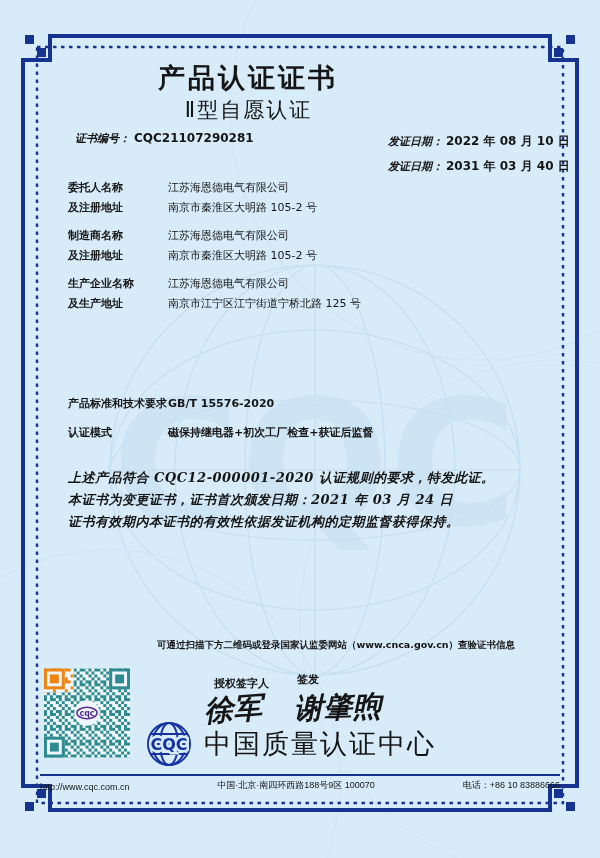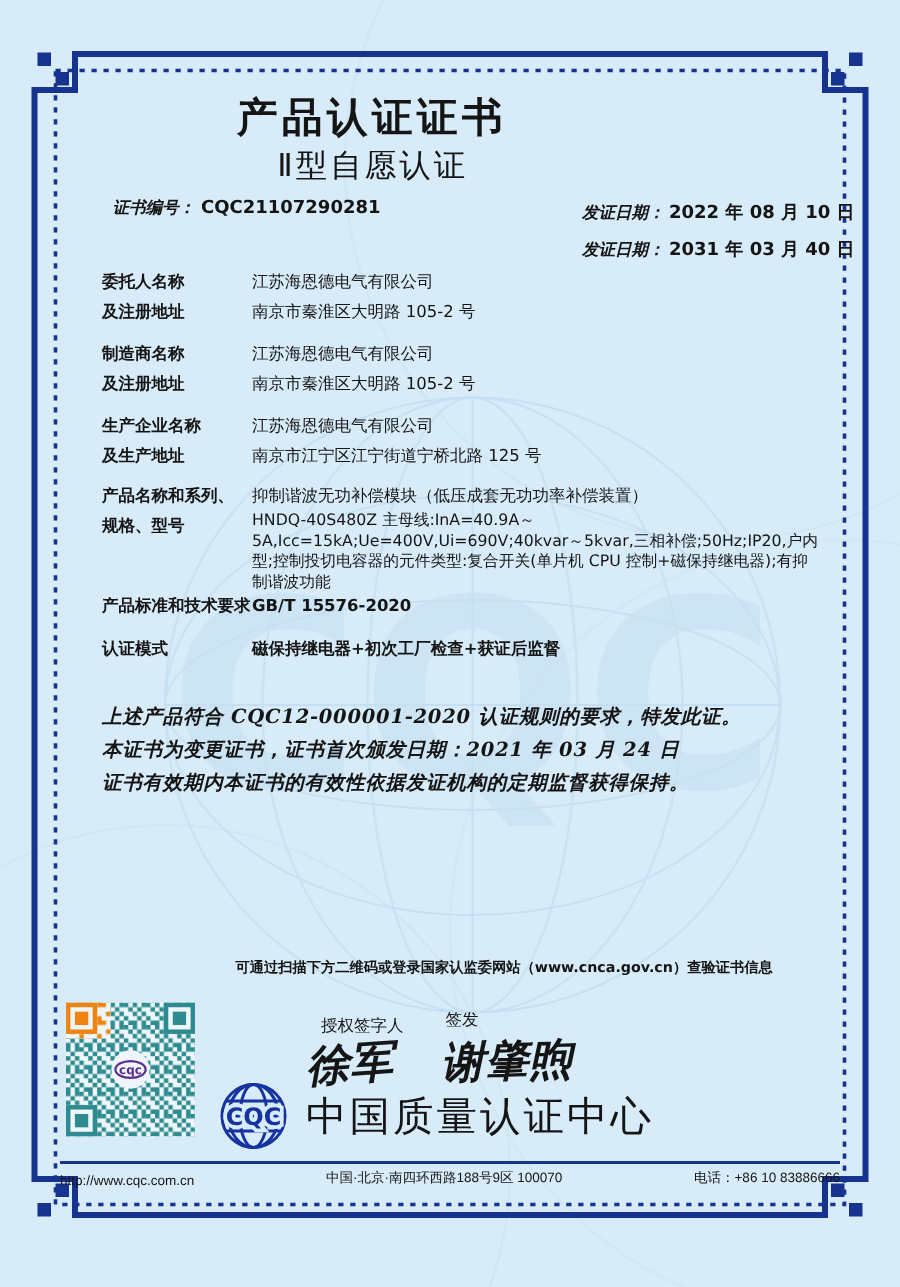--- a/index.html
+++ b/index.html
@@ -14,21 +14,21 @@
   .certno-row .val{font-size:12px;font-weight:bold;margin-left:4px;}
   .dates{position:absolute;left:388px;top:129px;font-size:11px;line-height:24px;z-index:3;}
   .dates .val{font-size:12px;font-weight:bold;margin-left:3px;}
   .frow{position:absolute;left:68px;width:478px;display:flex;z-index:3;font-size:11px;line-height:20px;}
   .flabels{width:100px;font-weight:bold;flex:0 0 100px;}
   .fvals{flex:1;font-weight:500;}
   .spec{font-size:10.5px;line-height:13.5px;font-weight:500;}
   .note{position:absolute;left:68px;font-size:13px;letter-spacing:0.5px;z-index:3;margin-top:16px;}
   .verify{position:absolute;left:157px;top:639px;font-size:9.5px;font-weight:bold;z-index:3;}
   .qr{position:absolute;left:44px;top:668px;z-index:3;}
-  .signlabel{position:absolute;font-size:11px;font-weight:normal;z-index:3;}
+  .signlabel{position:absolute;font-size:11px;font-weight:bold;z-index:3;}
   .signature{position:absolute;font-size:29px;font-family:"DejaVu Serif",serif;font-style:italic;font-weight:bold;z-index:3;white-space:nowrap;}
   .orgrow{position:absolute;left:140px;top:720px;display:flex;align-items:center;z-index:3;}
   .orgname{font-size:27px;font-weight:500;letter-spacing:2px;margin-left:6px;}
   .fdivider{position:absolute;left:40px;top:774px;width:520px;height:2px;background:#16338f;z-index:3;}
   .footer{position:absolute;left:40px;top:779px;width:520px;display:flex;justify-content:space-between;font-family:Liberation Sans, sans-serif;font-size:9px;z-index:3;align-items:flex-end;}
 </style>
 </head>
 <body>
 
 <div class="page">
@@ -106,30 +106,20 @@
     <div class="flabels">
       <div>生产企业名称</div>
       <div>及生产地址</div>
     </div>
     <div class="fvals">
       <div>江苏海恩德电气有限公司</div>
       <div>南京市江宁区江宁街道宁桥北路 125 号</div>
     </div>
   </div>
 
-  <div class="frow" style="top:321px">
-    <div class="flabels">
-      <div>产品名称和系列、</div>
-      <div>规格、型号</div>
-    </div>
-    <div class="fvals">
-      <div>抑制谐波无功补偿模块（低压成套无功功率补偿装置）</div>
-      <div class="spec">HNDQ-40S480Z 主母线:InA=40.9A～5A,Icc=15kA;Ue=400V,Ui=690V;40kvar～5kvar,三相补偿;50Hz;IP20,户内型;控制投切电容器的元件类型:复合开关(单片机 CPU 控制+磁保持继电器);有抑制谐波功能</div>
-    </div>
-  </div>
 
   <div class="frow" style="top:394px">
     <div class="flabels">
       <div>产品标准和技术要求</div>
     </div>
     <div class="fvals">
       <div class="b">GB/T 15576-2020</div>
     </div>
   </div>
 

